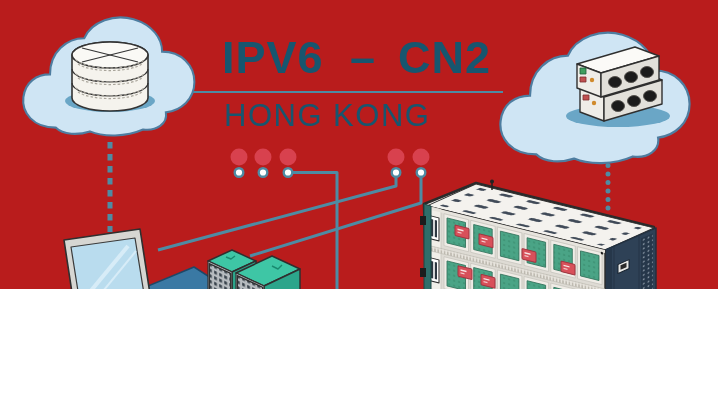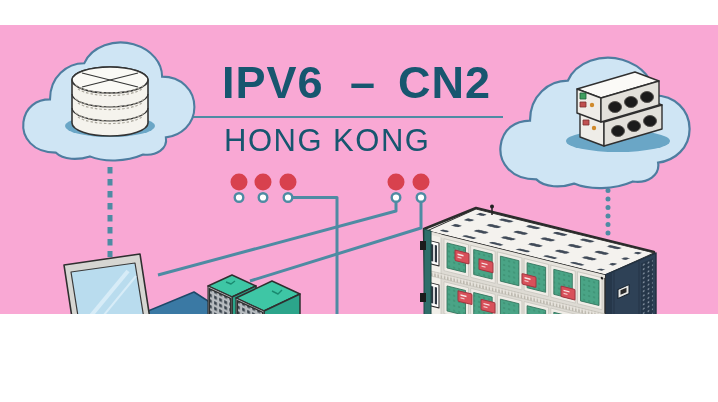--- a/index.html
+++ b/index.html
@@ -1,16 +1,16 @@
 <!DOCTYPE html>
 <html><head>
 <meta charset="utf-8">
 <style>
   html,body{margin:0;padding:0;background:#ffffff;}
-  .stage{width:718px;height:289px;position:relative;overflow:hidden;background:#f9a8d4;margin-top:25px;}
+  .stage{width:718px;height:289px;position:relative;overflow:hidden;background:#b91c1c;}
   svg{display:block;}
   .t-main{font-family:"Liberation Sans",sans-serif;font-weight:bold;font-size:45px;letter-spacing:1px;}
   .t-sub{font-family:"Liberation Sans",sans-serif;font-weight:normal;font-size:31px;letter-spacing:1.5px;}
   .outline{stroke:#2f2f2f;stroke-width:1.6;}
 </style>
 </head>
 <body>
 
 <div class="stage">
 <svg viewBox="0 0 718 402" width="718" height="402">

